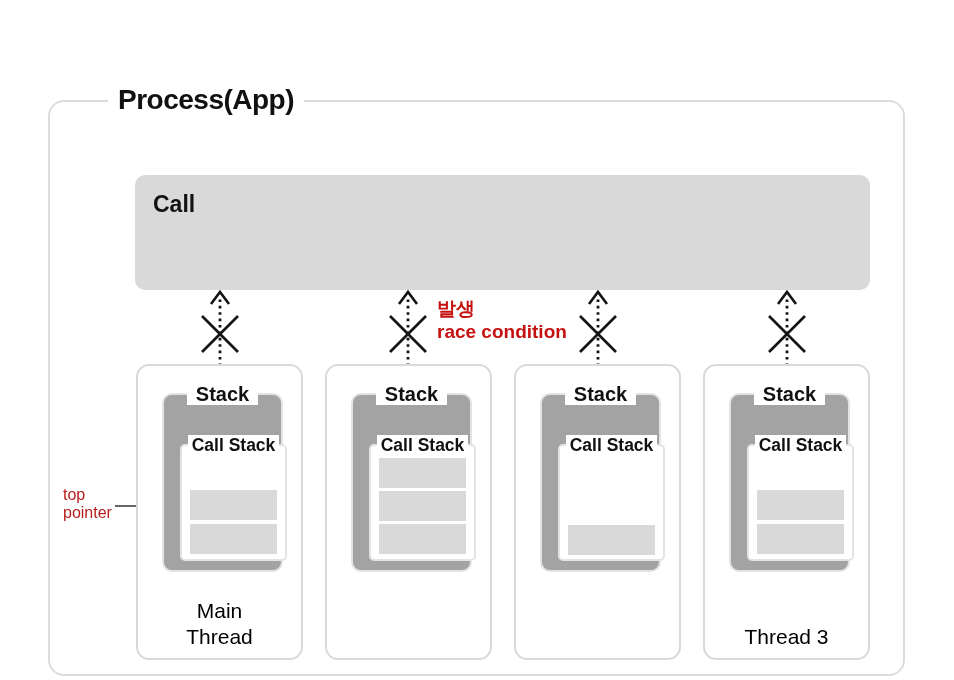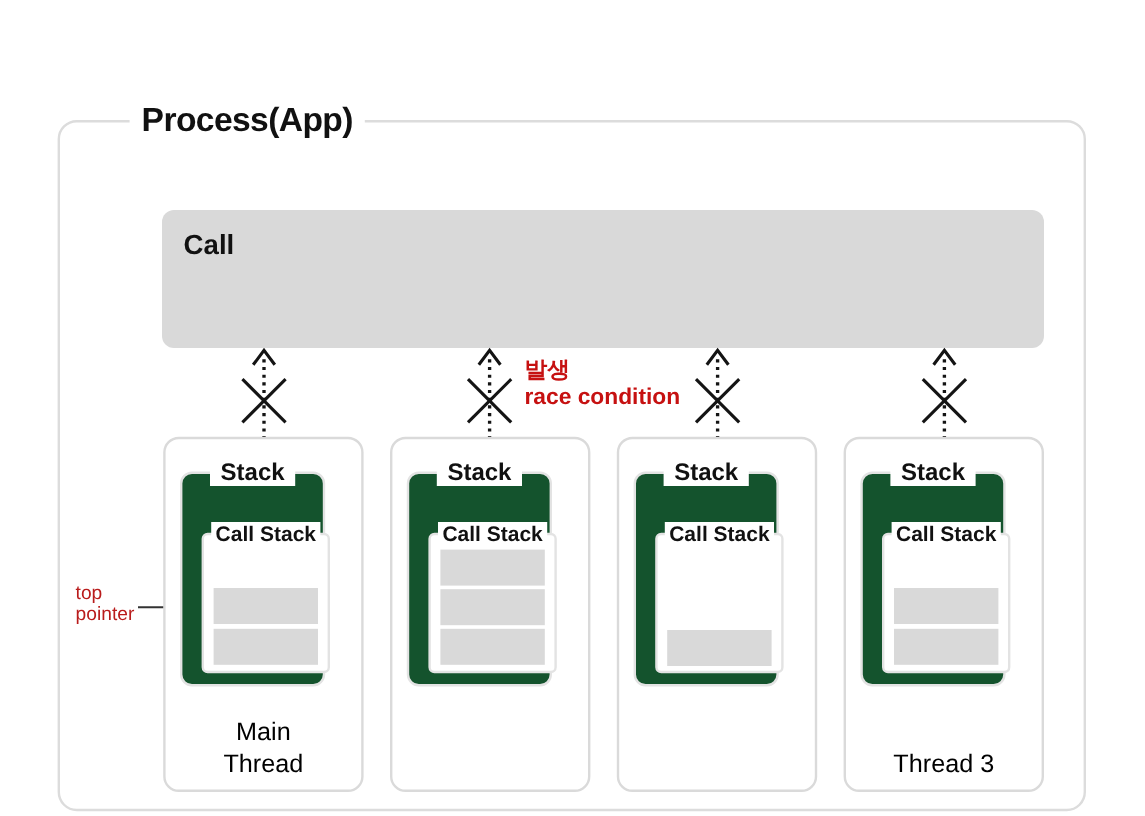--- a/index.html
+++ b/index.html
@@ -52,23 +52,23 @@
   }
   .pointer-arrow { position:absolute; left:113px; top:448px; }
 
   
   .thread-box {
     position:absolute; top:316px; width:167px; height:296px;
     border:2px solid var(--border-thread,#dadada); border-radius:13px;
     background:#fff;
   }
   .stack-box {
-    position:absolute; left:12px; top:27px; width:121px; height:179px;
+    position:absolute; left:24px; top:27px; width:121px; height:179px;
     border:2px solid var(--border-inner,#e3e3e3); border-radius:10px;
-    background:#14532d;
+    background:#a3a3a3;
   }
   .stack-label {
     position:absolute; top:-14px; left:0; width:100%; text-align:center; z-index:2;
   }
   .stack-label span {
     background:#fff; padding:0 9px;
     font-size:20px; font-weight:700; line-height:26px;
   }
   .callstack-box {
     position:absolute; left:16px; top:49px; width:107px; height:117px;

